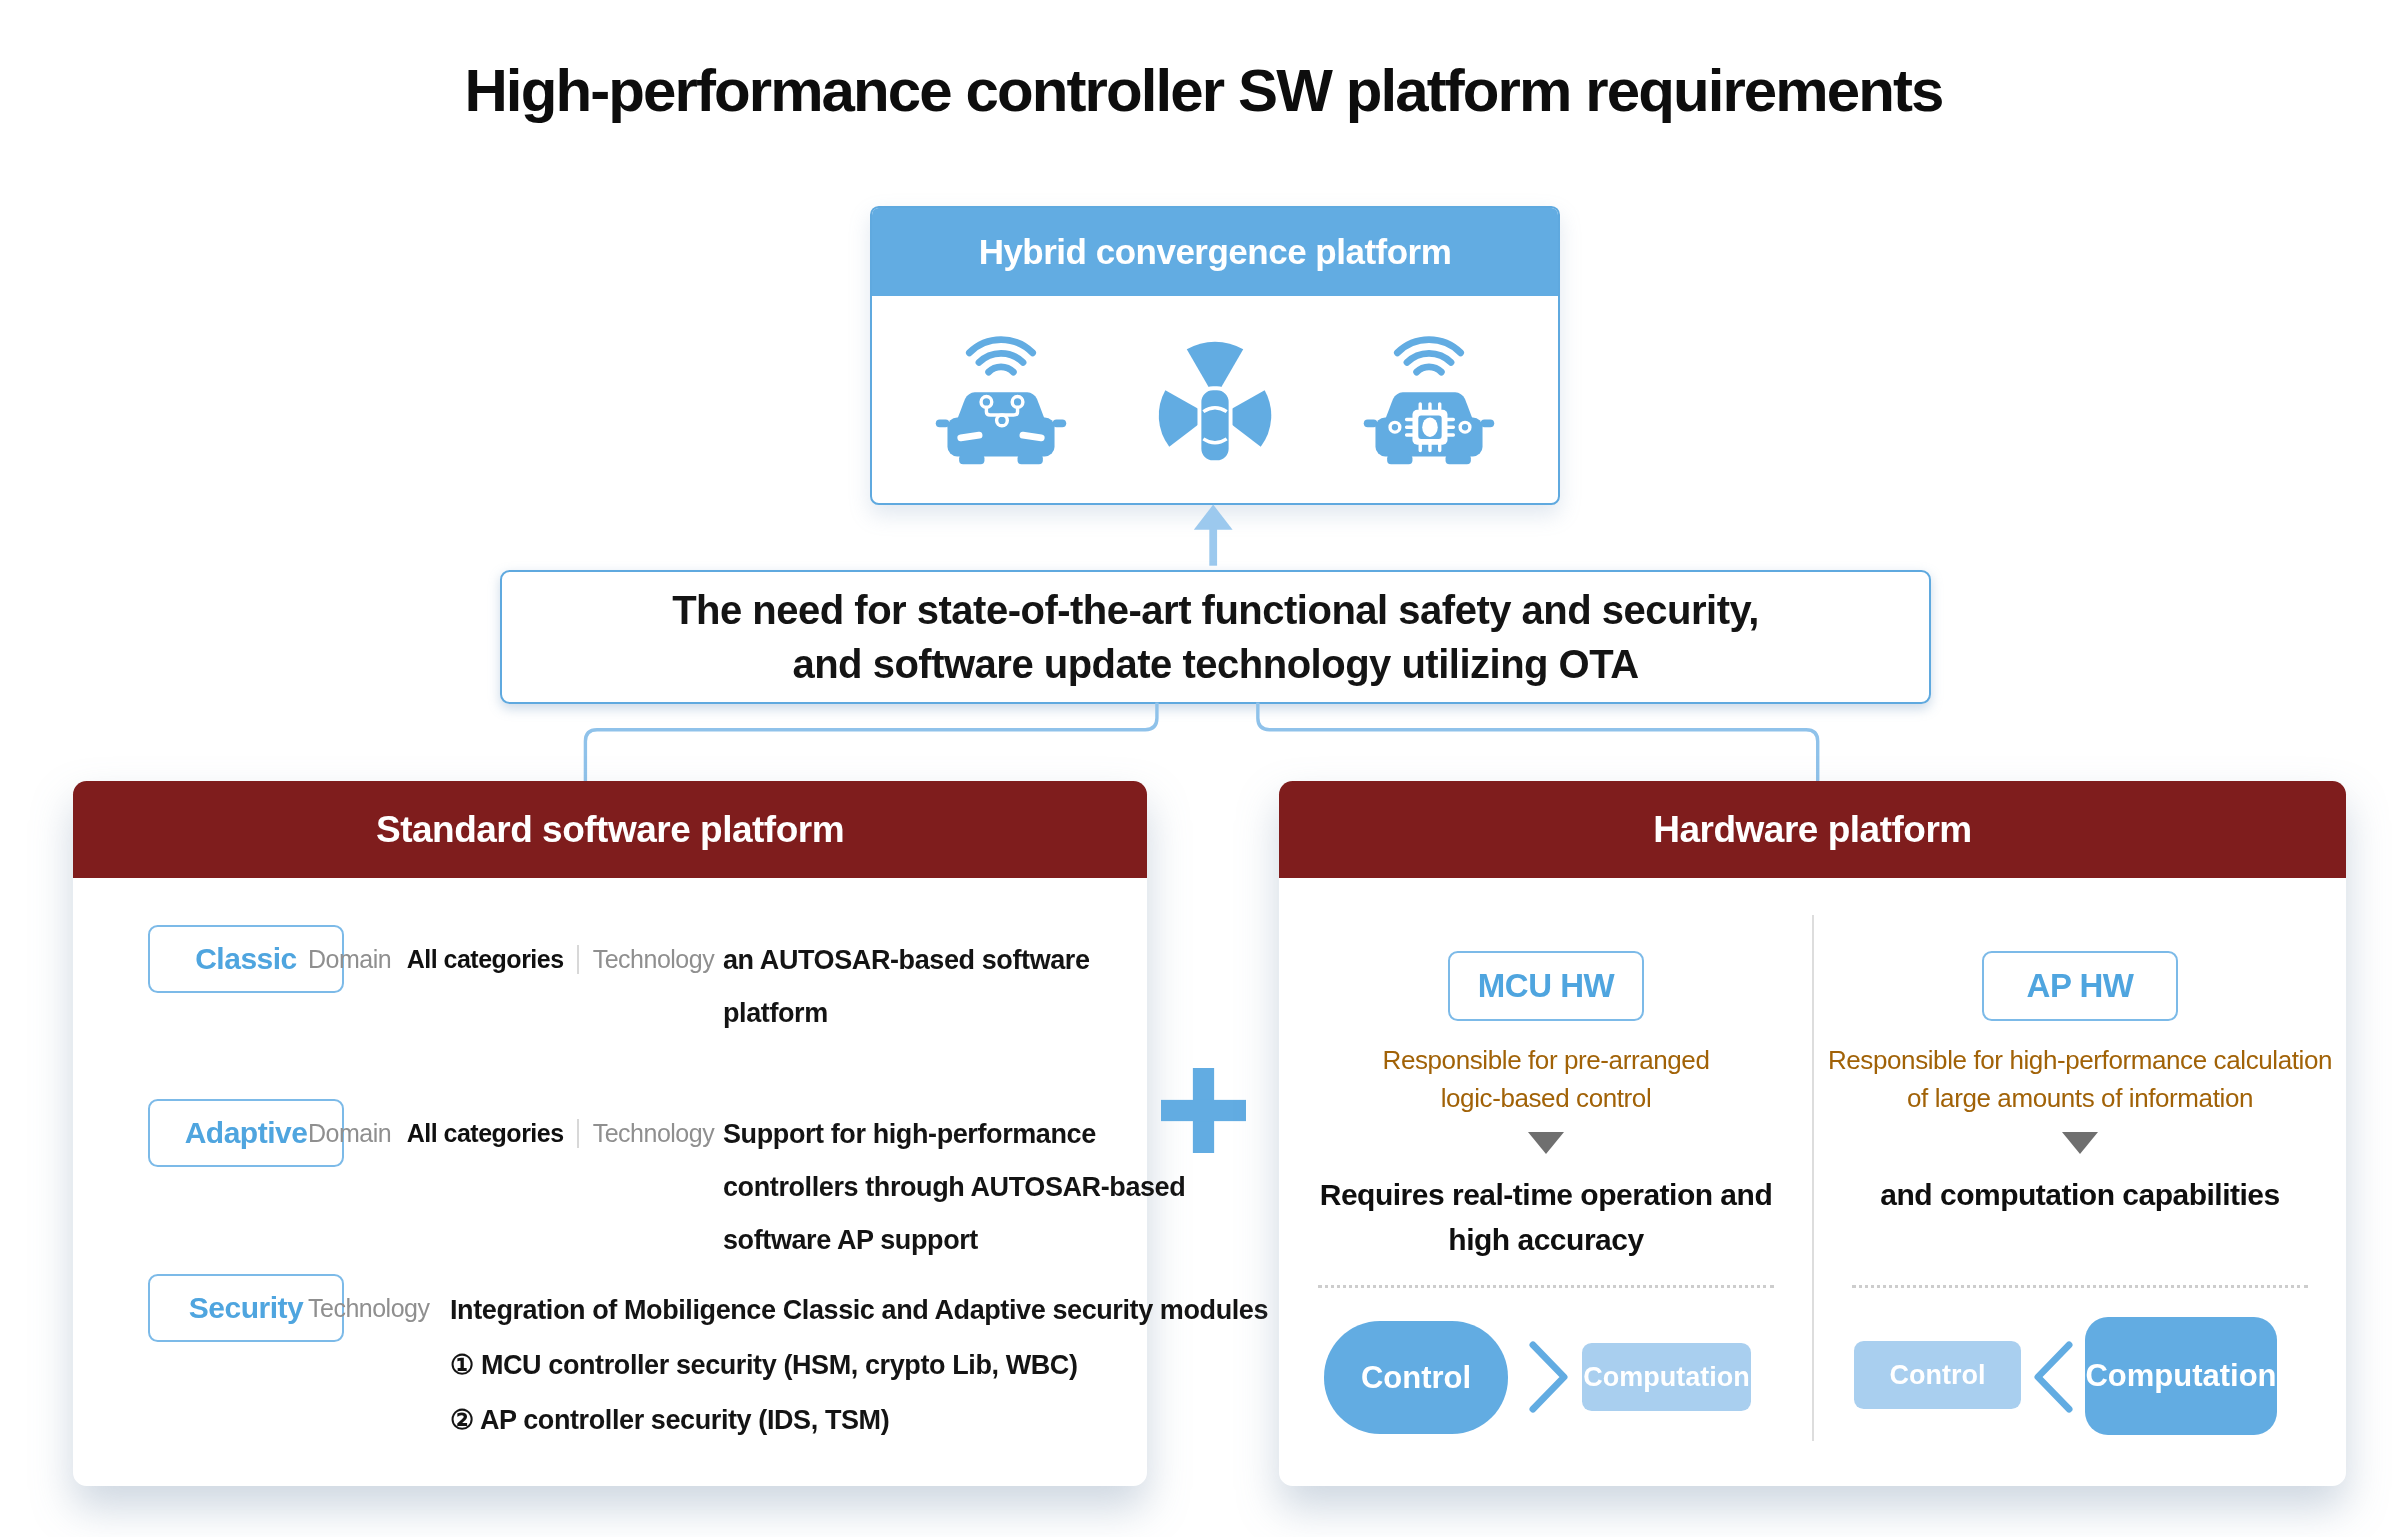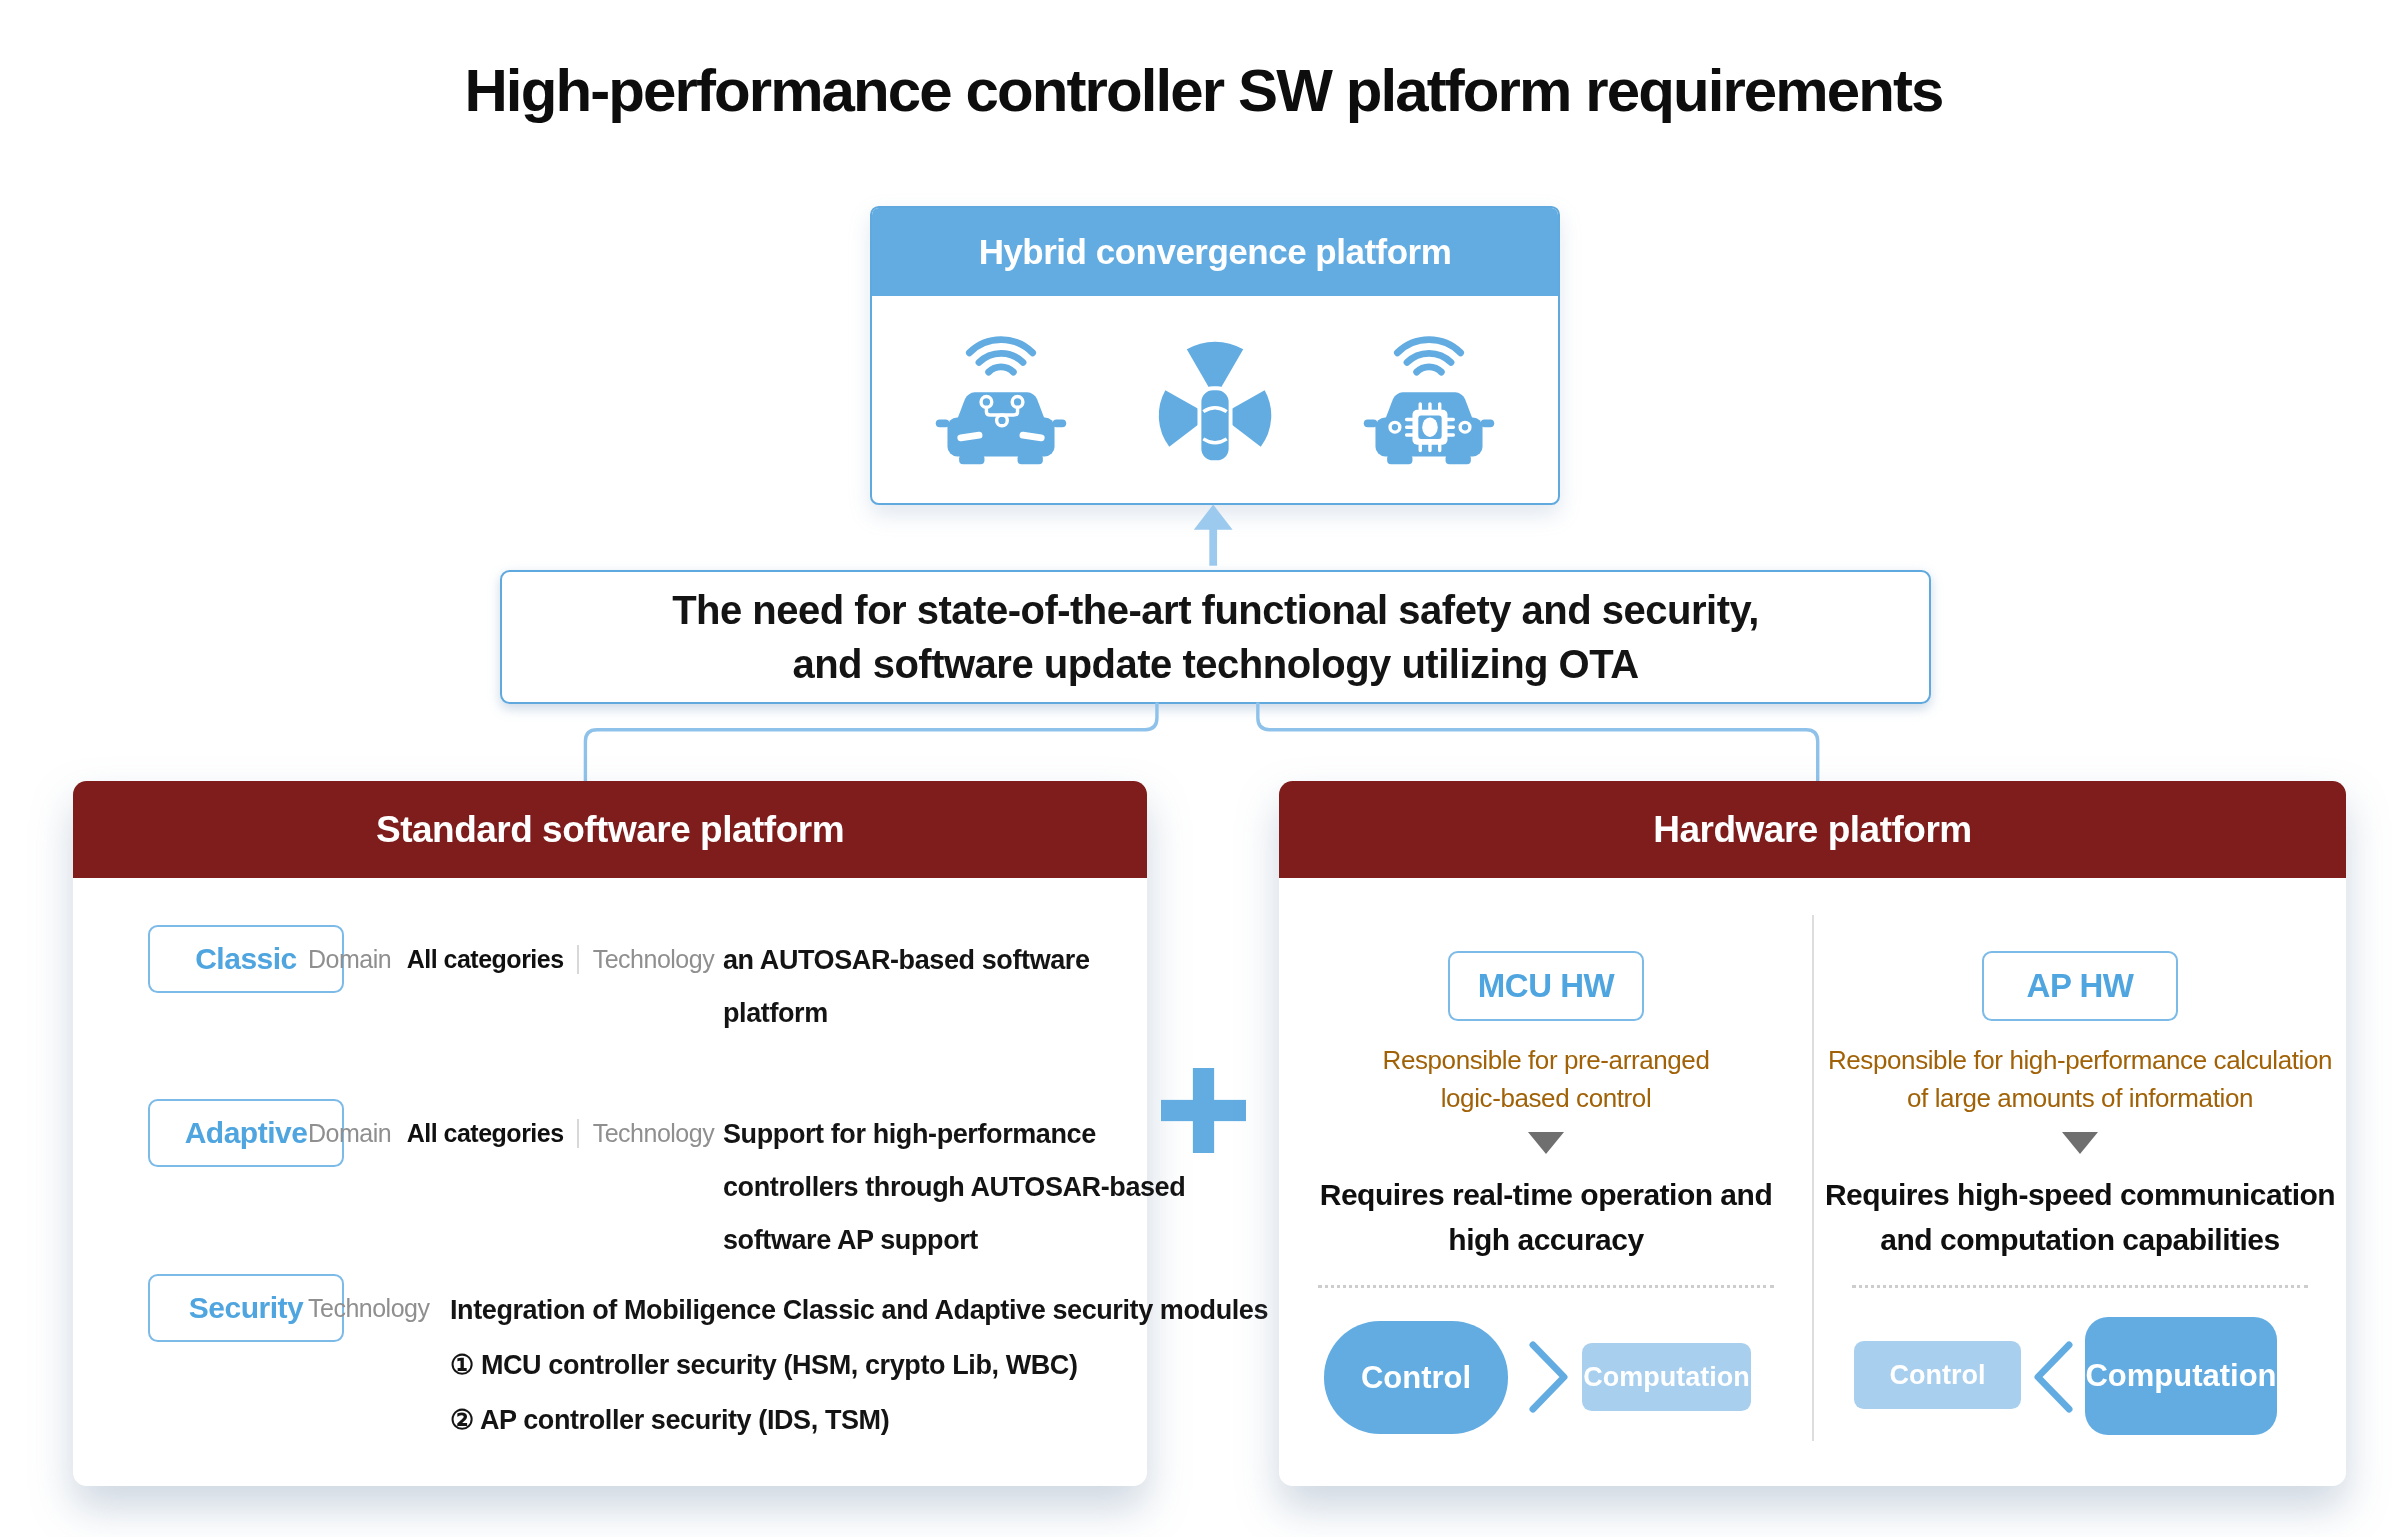--- a/index.html
+++ b/index.html
@@ -259,21 +259,20 @@
     </div>
 
     <div class="hw-col c1">
       <div class="hw-chip">AP HW</div>
       <div class="hw-desc">
         <div>Responsible for high-performance calculation</div>
         <div>of large amounts of information</div>
       </div>
       <div class="tri-down"></div>
       <div class="hw-req">
-        <div>Requires high-speed communication</div>
         <div>and computation capabilities</div>
       </div>
       <div class="dots"></div>
       <div class="cmp box-control-light">Control</div>
       <svg class="chev lt" width="47" height="76" viewBox="0 0 48 78">
         <path d="M40,6 L8,39 L40,72" stroke="#62ACE2" stroke-width="7" fill="none" stroke-linecap="round" stroke-linejoin="round"></path>
       </svg>
       <div class="cmp box-computation-big">Computation</div>
     </div>
   </div>

